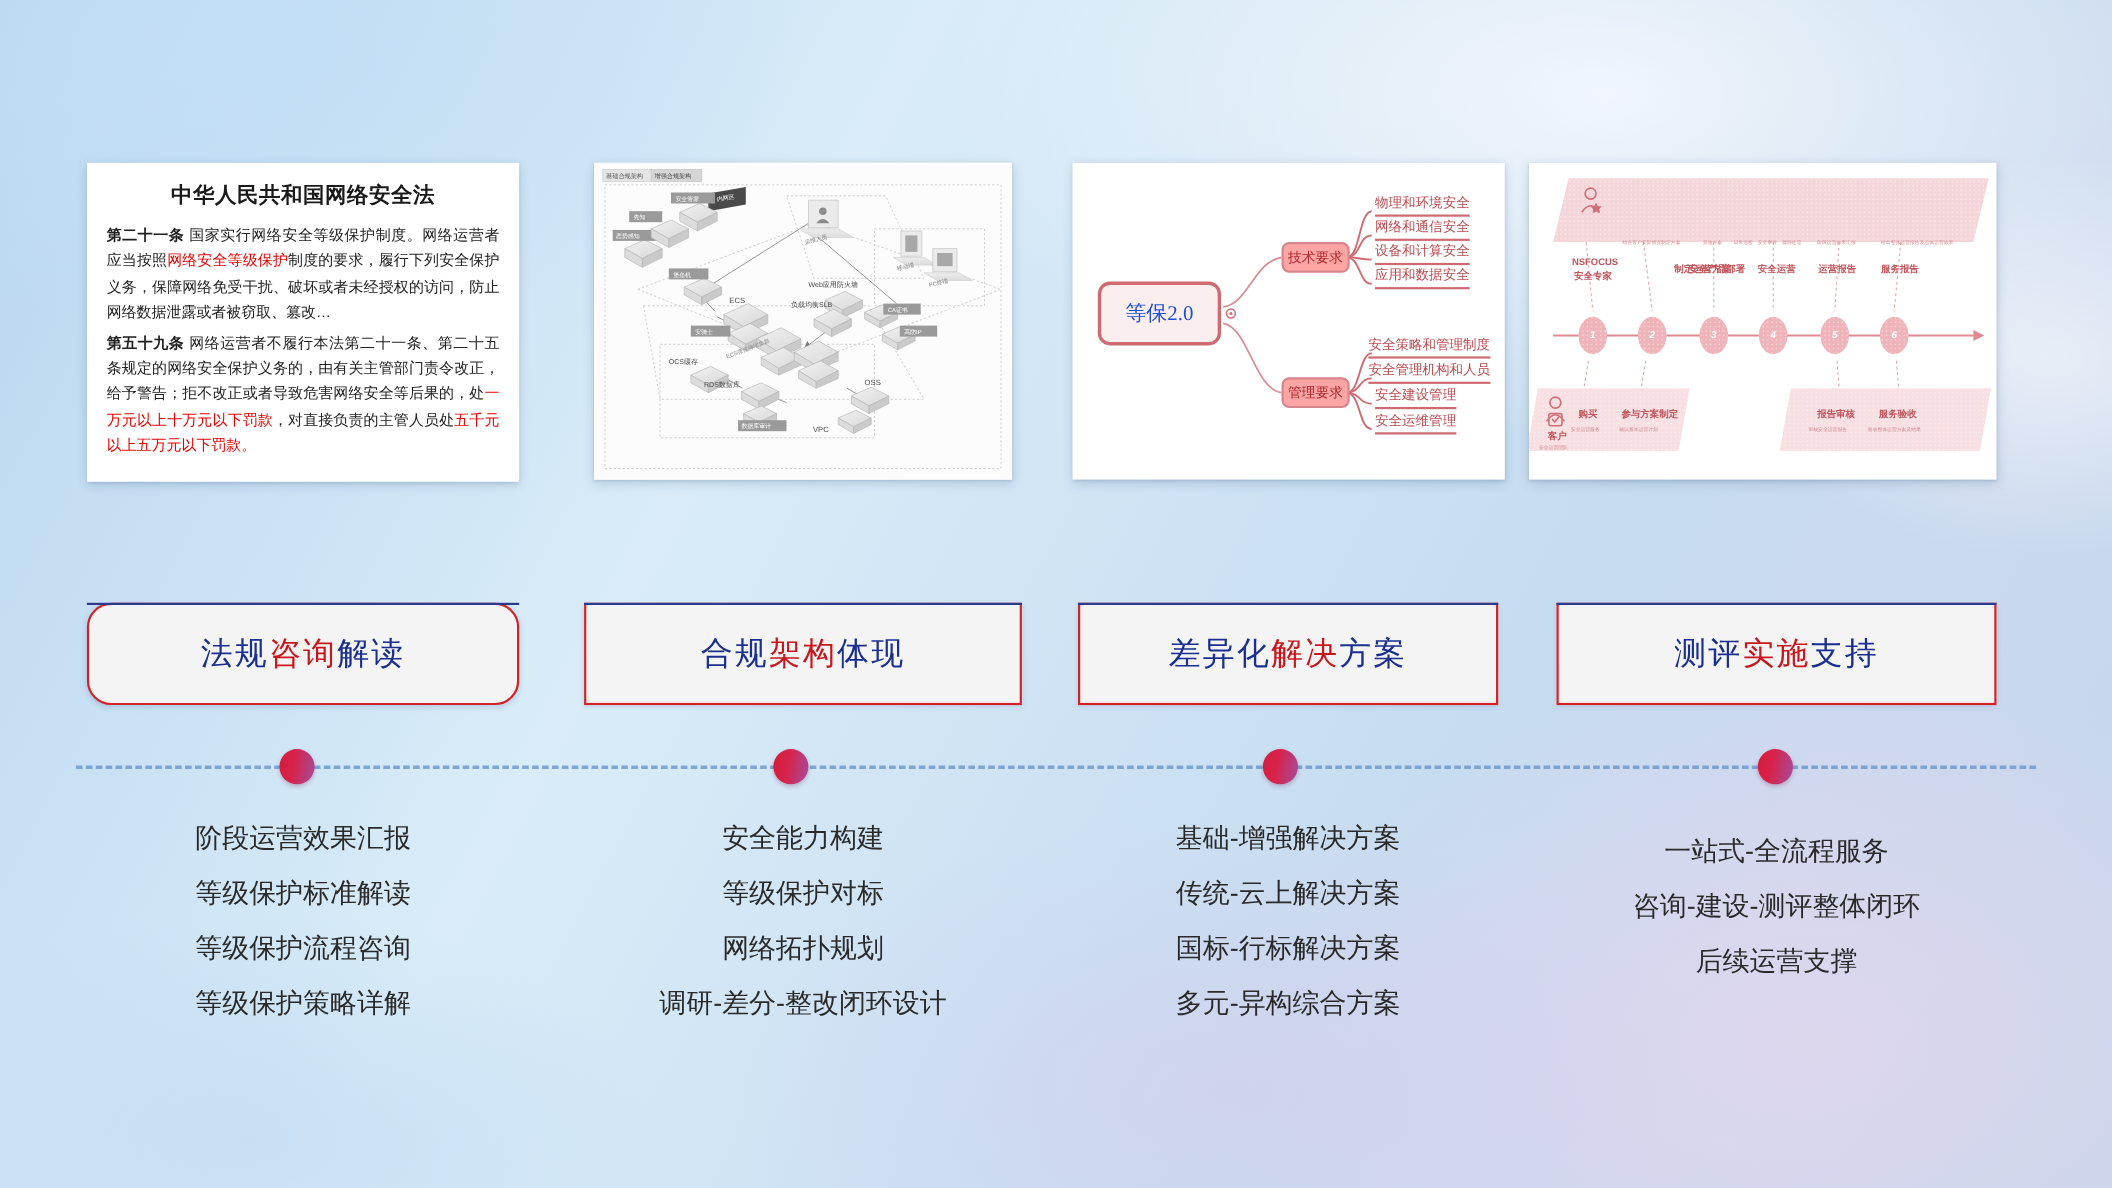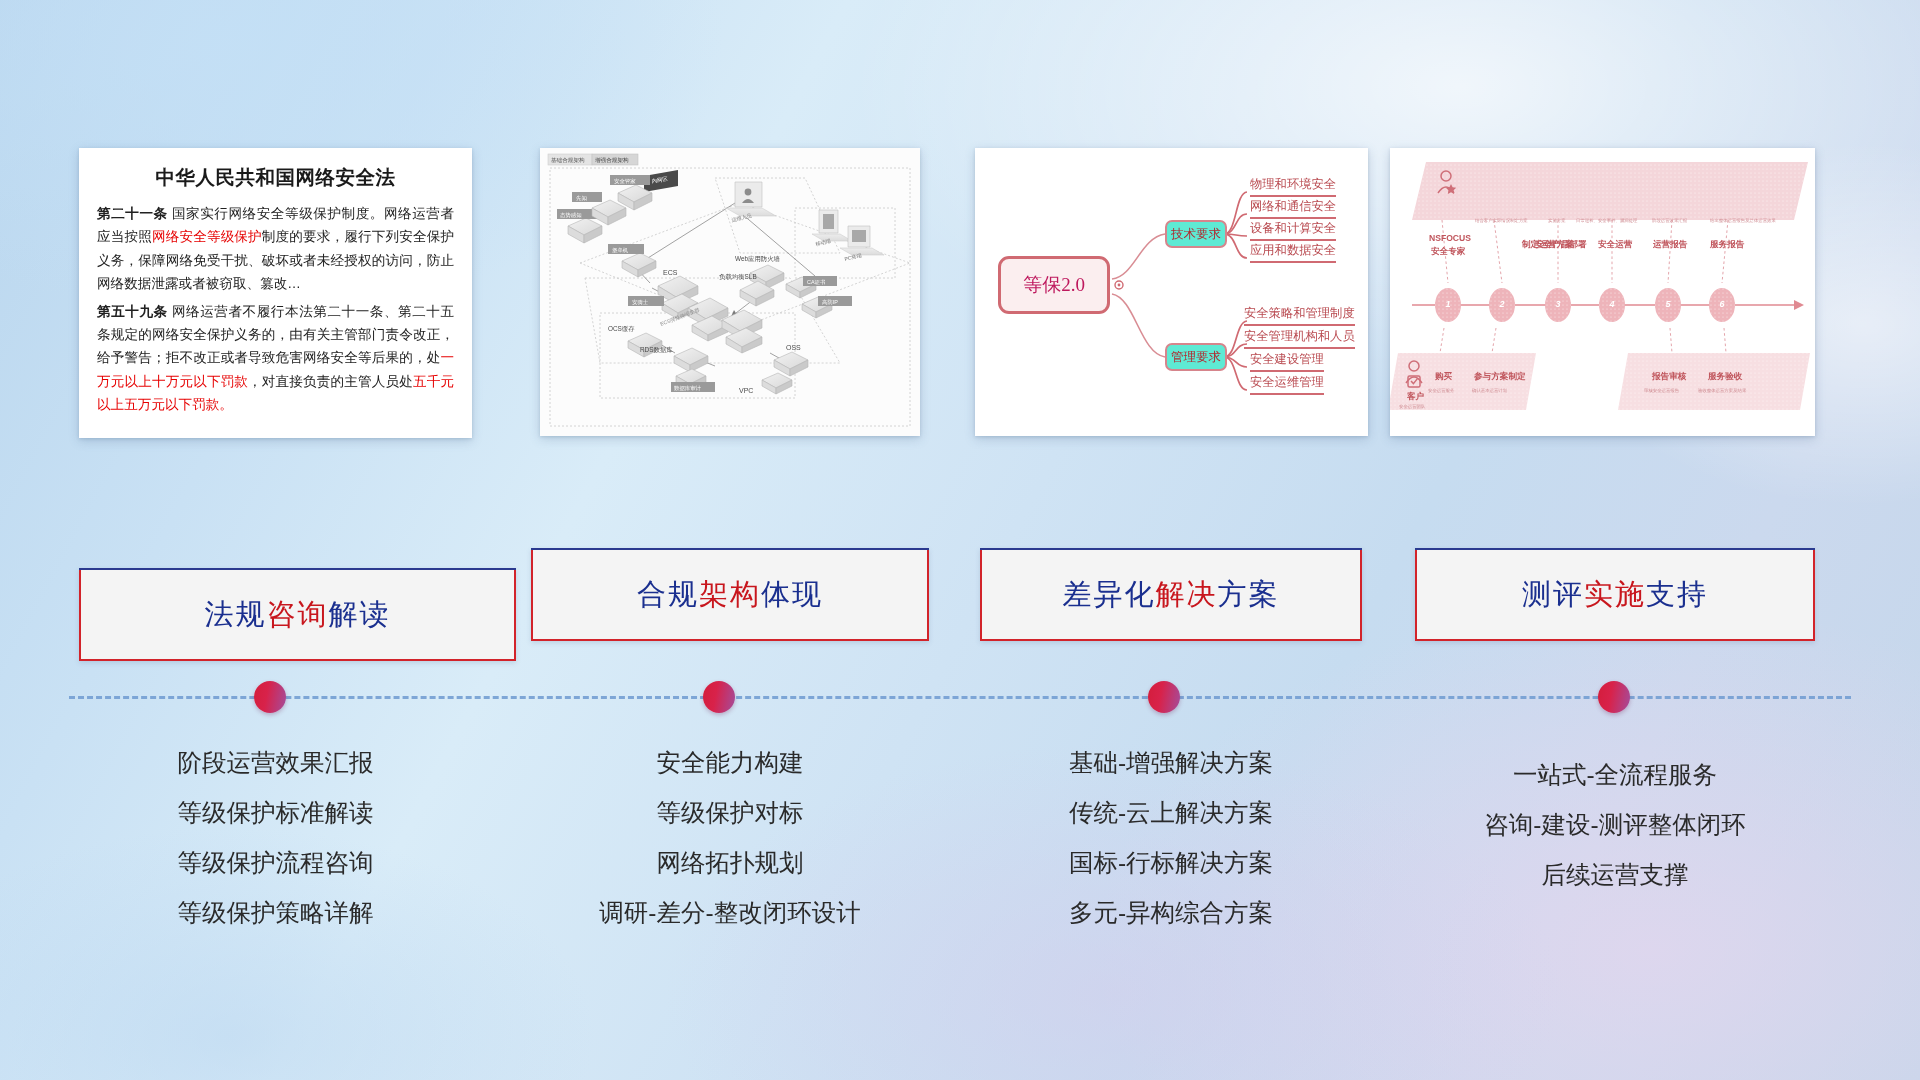--- a/index.html
+++ b/index.html
@@ -55,24 +55,24 @@
   #card-2 svg { position:absolute; inset:0; }
 
   
   #card-3 .mm { position:relative; width:100%; height:100%; overflow:hidden; }
   #card-3 svg { position:absolute; inset:0; }
   .mm-center-box {
     position:absolute; left:23px; top:108px; width:112px; height:58px;
     border:3px solid #d06a72; border-radius:11px; background:#fbeeef;
     display:flex; align-items:center; justify-content:center;
   }
-  .mm-center-box span { font-size:19px; color:#be185d; font-weight:500; font-family:"Liberation Serif",serif; }
+  .mm-center-box span { font-size:19px; color:#1d4ed8; font-weight:500; font-family:"Liberation Serif",serif; }
   .mm-node {
     position:absolute; border:2px solid #d6858c; border-radius:7px;
-    background:#5eead4; display:flex; align-items:center; justify-content:center;
+    background:#fca5a5; display:flex; align-items:center; justify-content:center;
     font-size:12.5px; color:#b1292f; font-family:"Liberation Serif",serif; white-space:nowrap;
   }
   .mm-leaf {
     position:absolute; font-size:12.3px; color:#b94a50;
     font-family:"Liberation Serif",serif; white-space:nowrap;
     padding-bottom:2px; border-bottom:2px solid #d06a72;
   }
 
   
   #card-4 .tl { position:relative; width:100%; height:100%; overflow:hidden; }
@@ -88,21 +88,21 @@
     position:absolute; height:93px; background:#f4f4f4;
     border:2px solid #d2232a; box-shadow:0 2px 5px rgba(70,100,140,.18);
     display:flex; align-items:center; justify-content:center;
   }
   .hbox::after {
     content:""; position:absolute; left:-2px; top:-2px; right:-2px; height:2px; background:#2b3a8f;
   }
   .hbox span { font-size:29px; color:#1a2f8f; letter-spacing:2px;
                font-family:"Liberation Sans",sans-serif; }
   .hbox span em { font-style:normal; color:#c8161d; }
-  #hbox-1 { left:79px;  top:568px; width:437px; }
+  #hbox-1 { left:79px;  top:548px; width:393px;border-radius:22px; }
   #hbox-2 { left:531px; top:548px; width:398px; }
   #hbox-3 { left:980px; top:548px; width:382px; }
   #hbox-4 { left:1415px;top:548px; width:400px; }
 
   
   .dash-line {
     position:absolute; left:69px; top:696px; width:1782px; height:0;
     border-top:3px dashed #6f9bd1; opacity:.85;
   }
   .dot {

